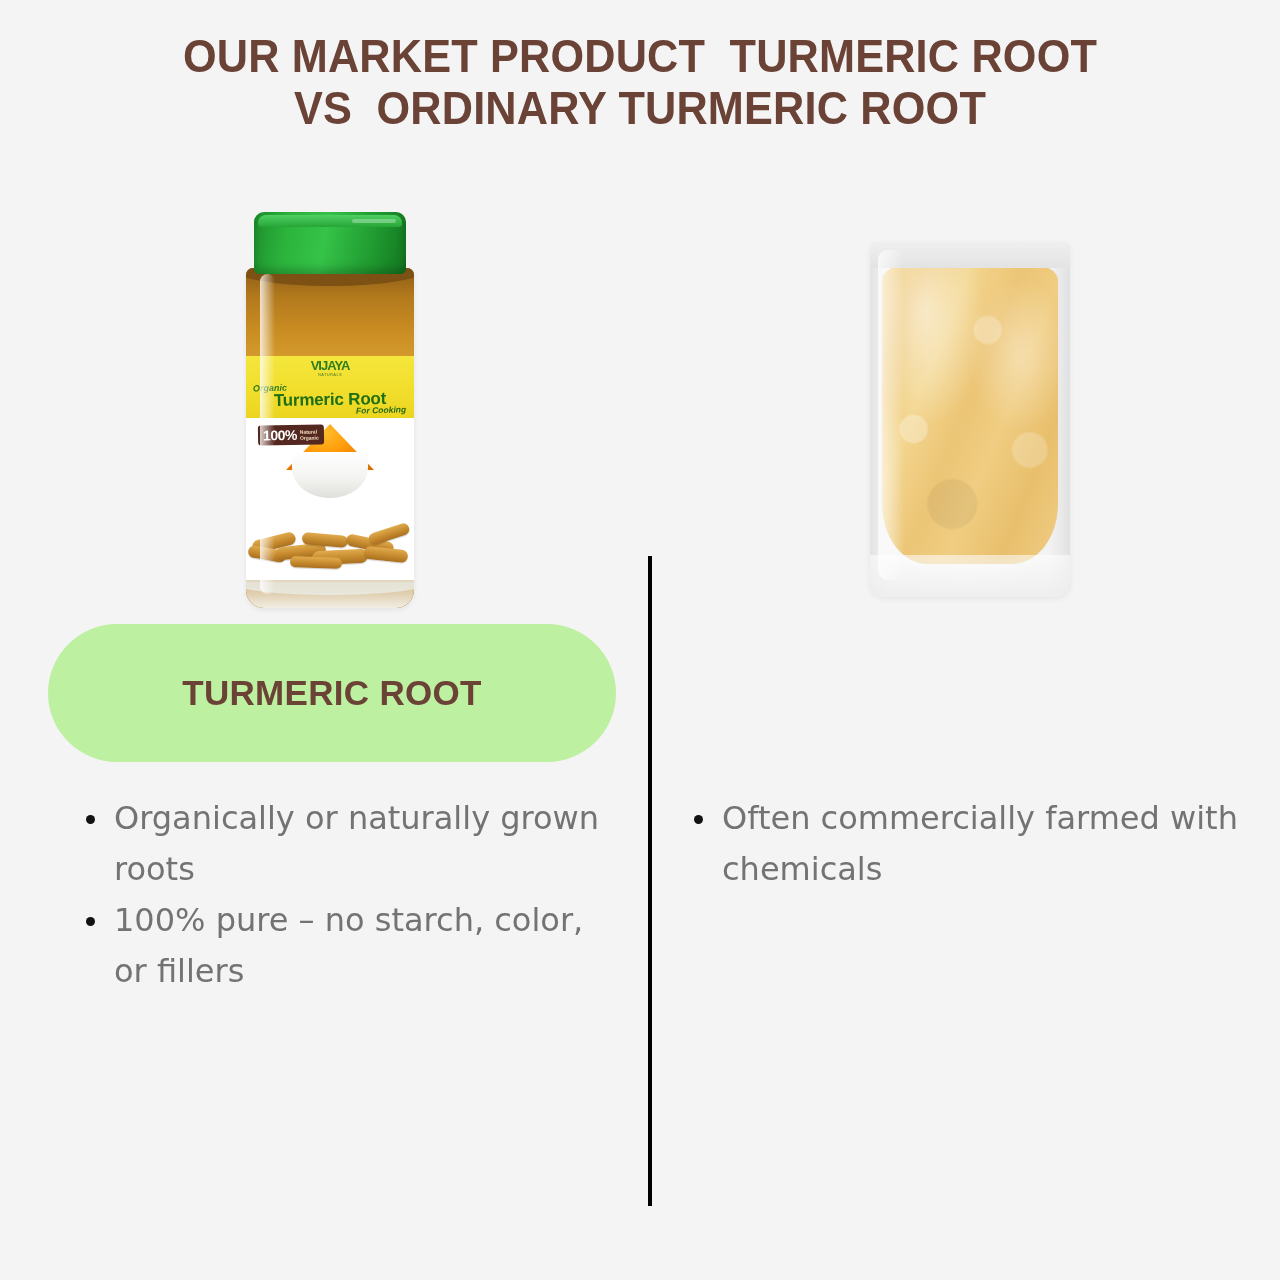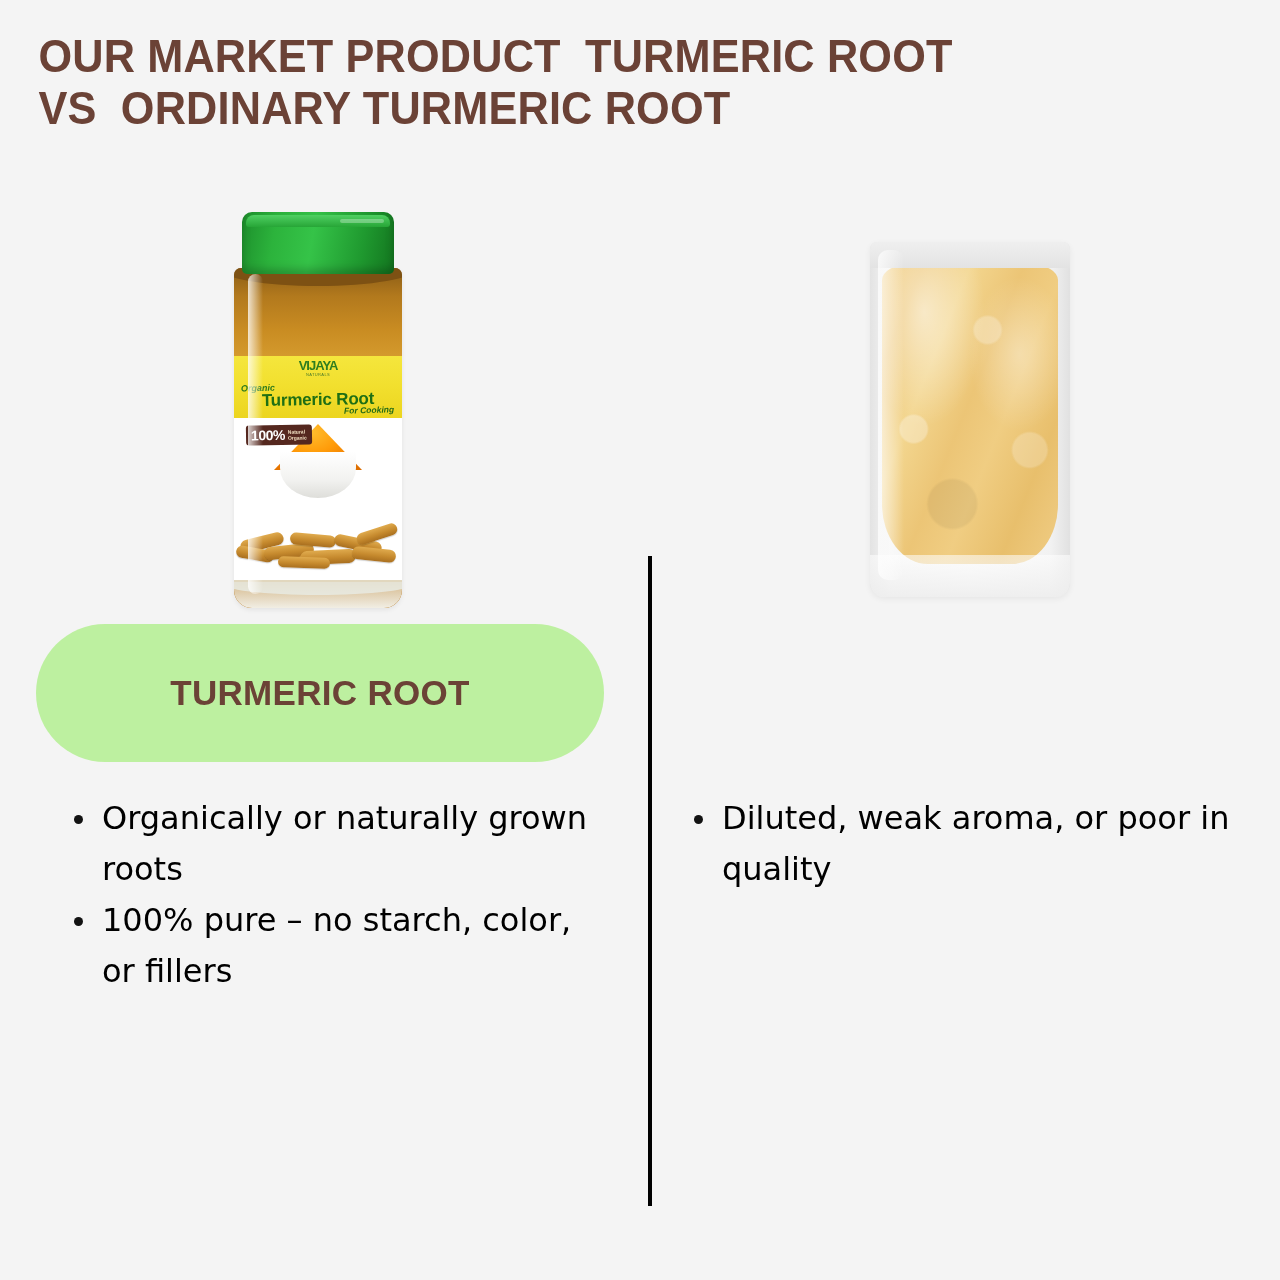--- a/index.html
+++ b/index.html
@@ -15,21 +15,21 @@
     font-family: "Liberation Sans", sans-serif;
     position: relative;
   }
 
   
   #title-block {
     position: absolute;
     top: 30px;
     left: 0;
     width: 1280px;
-    text-align: left;
+    text-align: center;
   }
   .title-line {
     color: #6b4236;
     font-family: "Liberation Sans", sans-serif;
     font-weight: bold;
     font-size: 46px;
     line-height: 52px;
     letter-spacing: 0.2px;
     white-space: pre;
     transform: scaleX(0.94);
@@ -45,21 +45,21 @@
     background: #000000;
   }
 
   
   .column {
     position: absolute;
     top: 170px;
     width: 620px;
     height: 1060px;
   }
-  #column-left  { left: 8px; }
+  #column-left  { left: 20px; }
   #column-right { left: 660px; }
 
   
   .product-stage {
     position: relative;
     width: 100%;
     height: 450px;
   }
 
   
@@ -427,21 +427,21 @@
   .bullets {
     position: absolute;
     list-style: none;
   }
   #bullets-left  { left: 52px; top: 623px; width: 545px; }
   #bullets-right { left: 20px; top: 623px; width: 572px; }
 
   .bullets li {
     position: relative;
     padding-left: 42px;
-    color: #000000;
+    color: #737373;
     font-family: "DejaVu Sans", sans-serif;
     font-size: 32px;
     line-height: 51px;
     font-weight: 400;
   }
   .bullets li::before {
     content: "";
     position: absolute;
     left: 14px;
     top: 22px;
@@ -533,15 +533,15 @@
         <div class="pouch-powder"></div>
         <div class="pouch-seal"></div>
         <div class="pouch-gusset"></div>
         <div class="pouch-sheen"></div>
       </div>
     </div>
   </div>
 
 
   <ul class="bullets" id="bullets-right">
-    <li>Diluted, weak aroma, or poor in quality</li>
+    <li>Often commercially farmed with chemicals</li>
   </ul>
 </div>
 
 </body></html>

